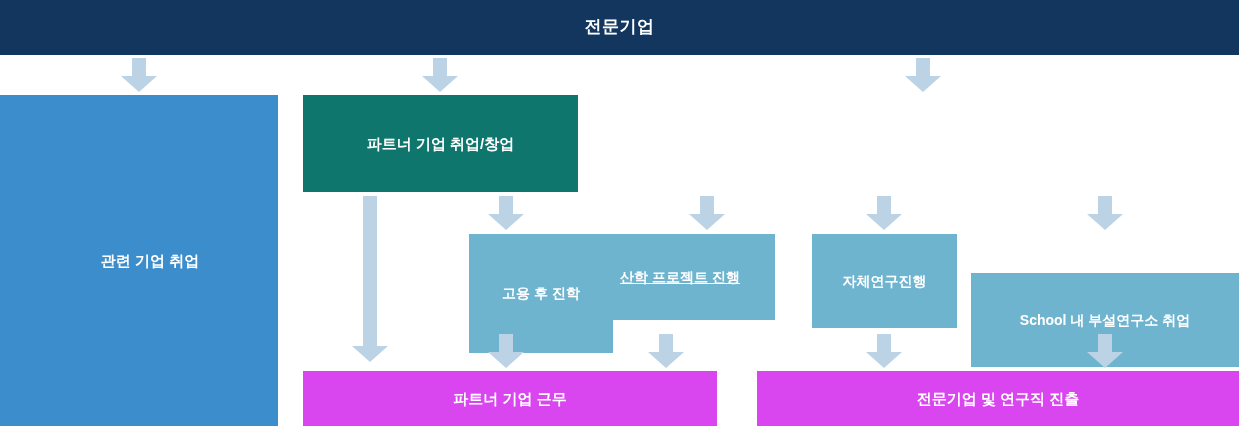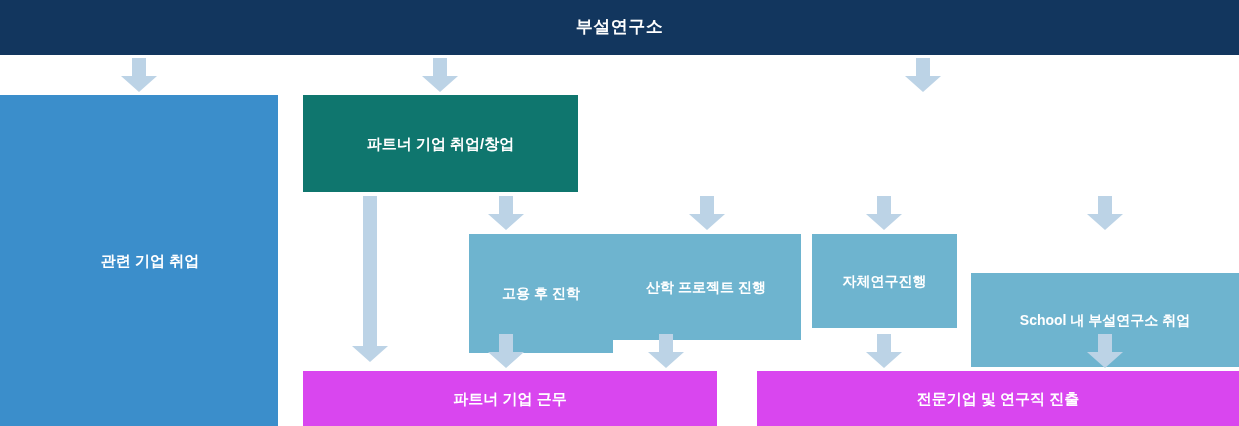--- a/index.html
+++ b/index.html
@@ -54,21 +54,21 @@
   }
   .arrow svg {
     display: block;
   }
 </style>
 </head>
 <body>
 
 <div id="canvas">
 
-  <div class="box header-box" style="left:0px; top:0px; width:1239px; height:55px;">부설연구소</div>
+  <div class="box header-box" style="left:0px; top:0px; width:1239px; height:55px;">전문기업</div>
 
   <div class="arrow" style="left:121px; top:58px;">
     <svg width="36" height="34" viewBox="0 0 36 34">
         <polygon points="11,0 25,0 25,18 36,18 18,34 0,18 11,18" fill="#bcd3e6"></polygon>
       </svg>
   </div>
   <div class="arrow" style="left:422px; top:58px;">
     <svg width="36" height="34" viewBox="0 0 36 34">
         <polygon points="11,0 25,0 25,18 36,18 18,34 0,18 11,18" fill="#bcd3e6"></polygon>
       </svg>
@@ -106,21 +106,21 @@
       </svg>
   </div>
   <div class="arrow" style="left:1087px; top:196px;">
     <svg width="36" height="34" viewBox="0 0 36 34">
         <polygon points="11,0 25,0 25,18 36,18 18,34 0,18 11,18" fill="#bcd3e6"></polygon>
       </svg>
   </div>
 
   <div class="box level2-box" style="left:457px; top:234px; width:144px; height:119px;margin-left:12px;">고용 후 진학</div>
 
-  <div class="box level2-box" style="left:611px; top:234px; width:190px; height:106px;">산학 프로젝트 진행</div>
+  <div class="box level2-box" style="left:585px; top:234px; width:190px; height:86px;text-decoration:underline;">산학 프로젝트 진행</div>
 
   <div class="box level2-box" style="left:812px; top:234px; width:145px; height:94px;">자체연구진행</div>
 
   <div class="box level2-box" style="left:971px; top:234px; width:268px; height:94px;margin-top:39px;">School 내 부설연구소 취업</div>
 
   <div class="arrow" style="left:488px; top:334px;">
     <svg width="36" height="34" viewBox="0 0 36 34">
         <polygon points="11,0 25,0 25,18 36,18 18,34 0,18 11,18" fill="#bcd3e6"></polygon>
       </svg>
   </div>

